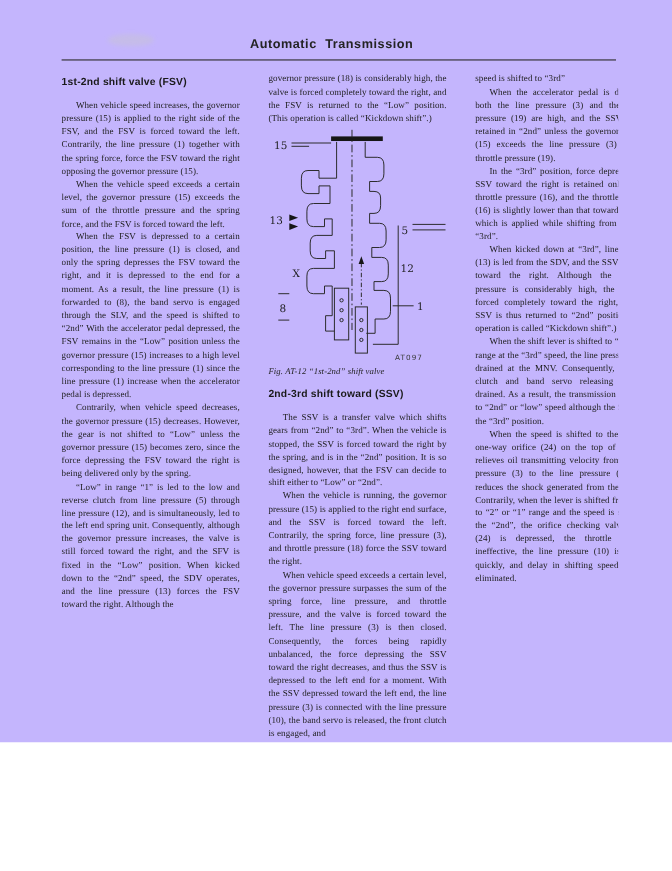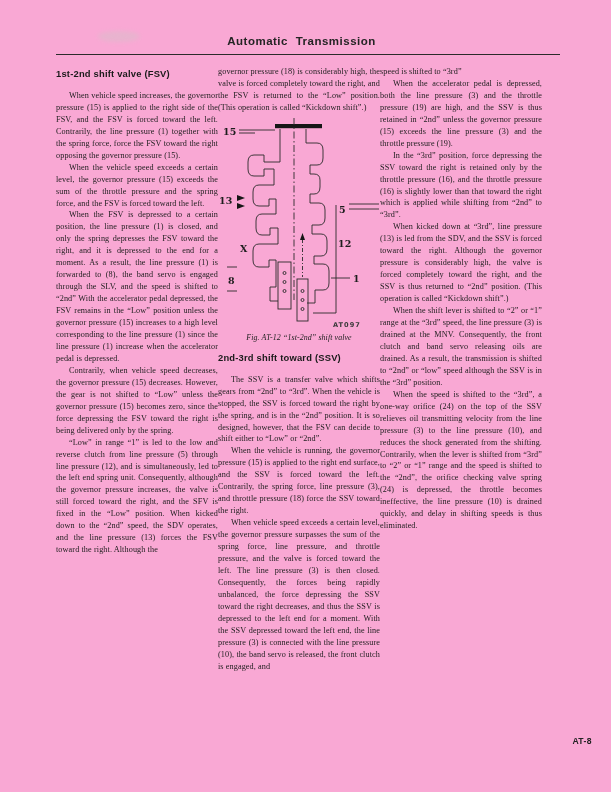--- a/index.html
+++ b/index.html
@@ -1,51 +1,51 @@
 <!DOCTYPE html>
 <html><head>
 <meta charset="utf-8">
 <style>
   html,body{margin:0;padding:0;background:#ffffff;}
   .page{
-    position:relative;width:611px;height:792px;background:#f9a8d4;
+    position:relative;width:611px;height:675px;background:#c4b5fd;
     font-family:"Liberation Serif", serif;color:#1d1d1d;overflow:hidden;
   }
   .smudge{
     position:absolute;left:98px;top:31px;width:42px;height:11px;border-radius:50%;
     background:#c9c9c5;opacity:.35;filter:blur(2px);
   }
   .header-title{
     position:absolute;top:35px;left:0;right:8px;text-align:center;
     font-family:"Liberation Sans", sans-serif;font-size:11.5px;font-weight:bold;
     letter-spacing:.5px;word-spacing:4px;color:#242424;
   }
   .header-rule{
     position:absolute;top:54px;left:56px;width:504px;height:0;
     border-top:1.7px solid #2b2b2b;
   }
   .columns{
     position:absolute;top:66px;left:56px;width:506px;height:696px;
-    display:flex;gap:0;overflow:hidden;
+    display:flex;gap:26px;overflow:hidden;
   }
   .col{
     width:162px;flex:0 0 162px;text-align:justify;
     font-size:8.2px;line-height:11.95px;letter-spacing:.1px;
   }
   .col p{margin:0;text-indent:13px;}
   .col p.cont{text-indent:0;}
   h2.sec{
     font-family:"Liberation Sans", sans-serif;font-size:9.4px;font-weight:bold;
     letter-spacing:.2px;margin:2px 0 10px 0;text-align:left;color:#1a1a1a;
   }
   h2.sec2{margin-top:4px;}
-  .fig{margin:3px 0 0 0;text-align:right;font-weight:bold;}
+  .fig{margin:3px 0 0 0;text-align:right;}
   .fig svg{display:block;margin:0 auto;}
   .figcaption{
-    font-style:italic;font-size:7.9px;text-align:center;text-indent:0 !important;
+    font-style:italic;font-size:7.9px;text-align:left;text-indent:0 !important;
     margin:1px 0 8px 0 !important;color:#222;
   }
   .footer{
     position:absolute;top:736px;left:0;width:592px;text-align:right;
     font-family:"Liberation Sans", sans-serif;font-size:8.6px;font-weight:bold;
     letter-spacing:.4px;color:#222;
   }
   
   .dln{stroke:#2a2a2a;stroke-width:.9;fill:none;}
   .dfill{fill:#161616;stroke:none;}

